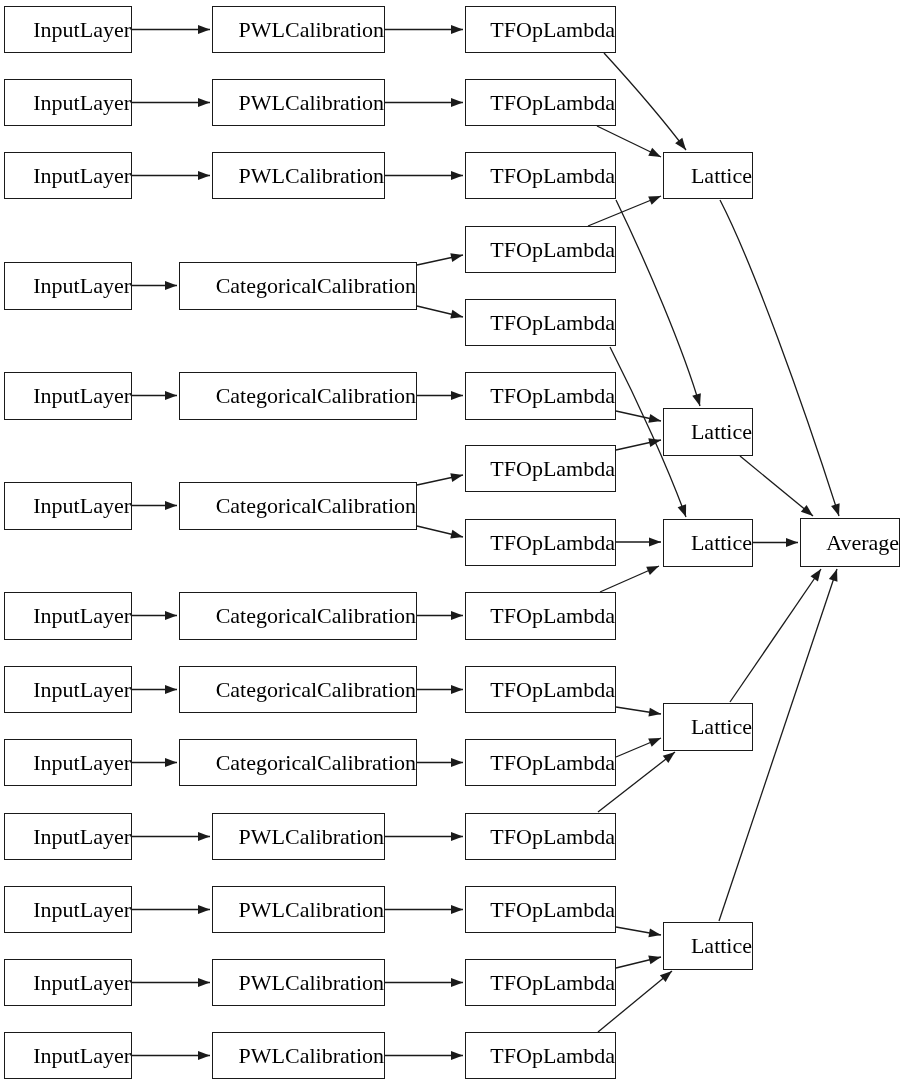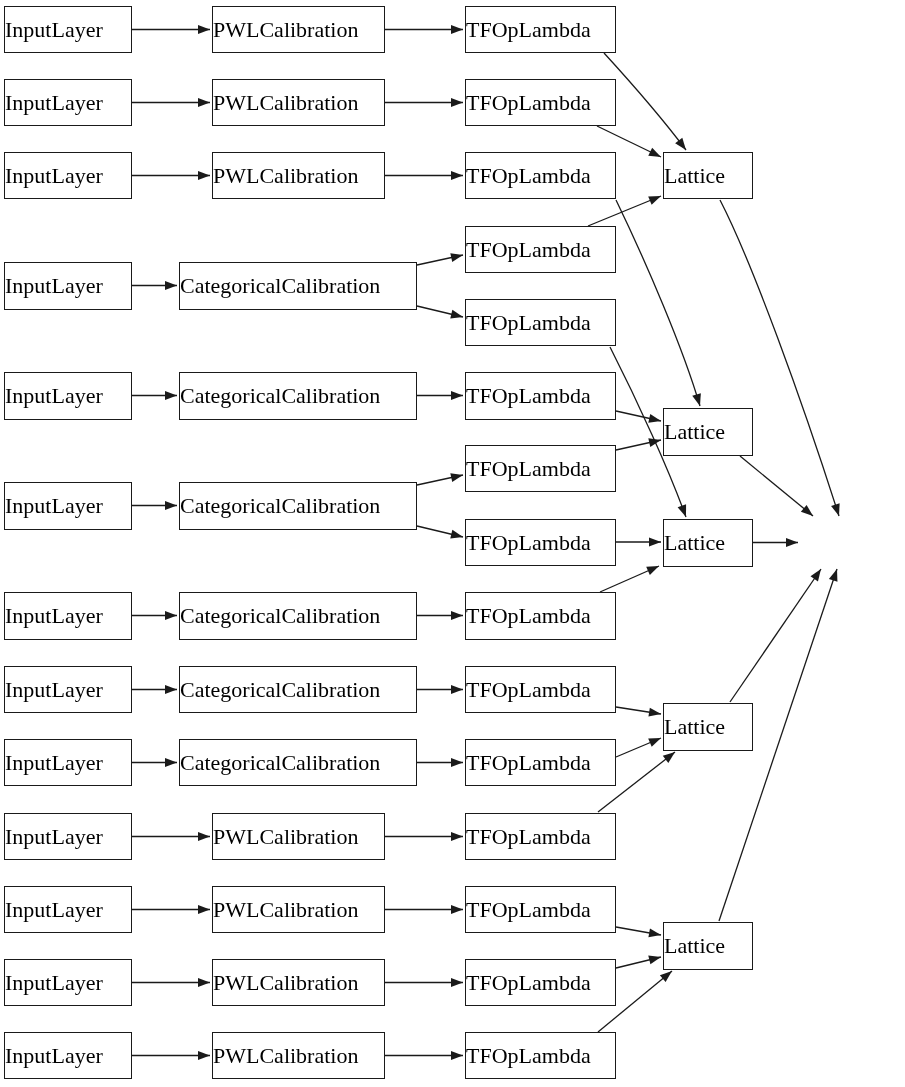--- a/index.html
+++ b/index.html
@@ -29,21 +29,21 @@
     width: 905px;
     height: 1087px;
   }
   .node {
     position: absolute;
     box-sizing: border-box;
     border: 1.5px solid #1a1a1a;
     background: #ffffff;
     display: flex;
     align-items: center;
-    justify-content: flex-start;
+    justify-content: flex-end;
     font-size: 22px;
     line-height: 1;
     color: #000000;
     white-space: nowrap;
   }
   .edge-path {
     fill: none;
     stroke: #1a1a1a;
     stroke-width: 1.3;
   }
@@ -286,14 +286,17 @@
       </div>
       <div class="node" style="left: 663px; top: 519px; width: 90px; height: 48px;">
         <span>Lattice</span>
       </div>
       <div class="node" style="left: 663px; top: 703px; width: 90px; height: 48px;">
         <span>Lattice</span>
       </div>
       <div class="node" style="left: 663px; top: 922px; width: 90px; height: 48px;">
         <span>Lattice</span>
       </div>
+      <div class="node" style="left: 800px; top: 518px; width: 100px; height: 49px;">
+        <span>Average</span>
+      </div>
     </div>
 </div>
 
 </body></html>

